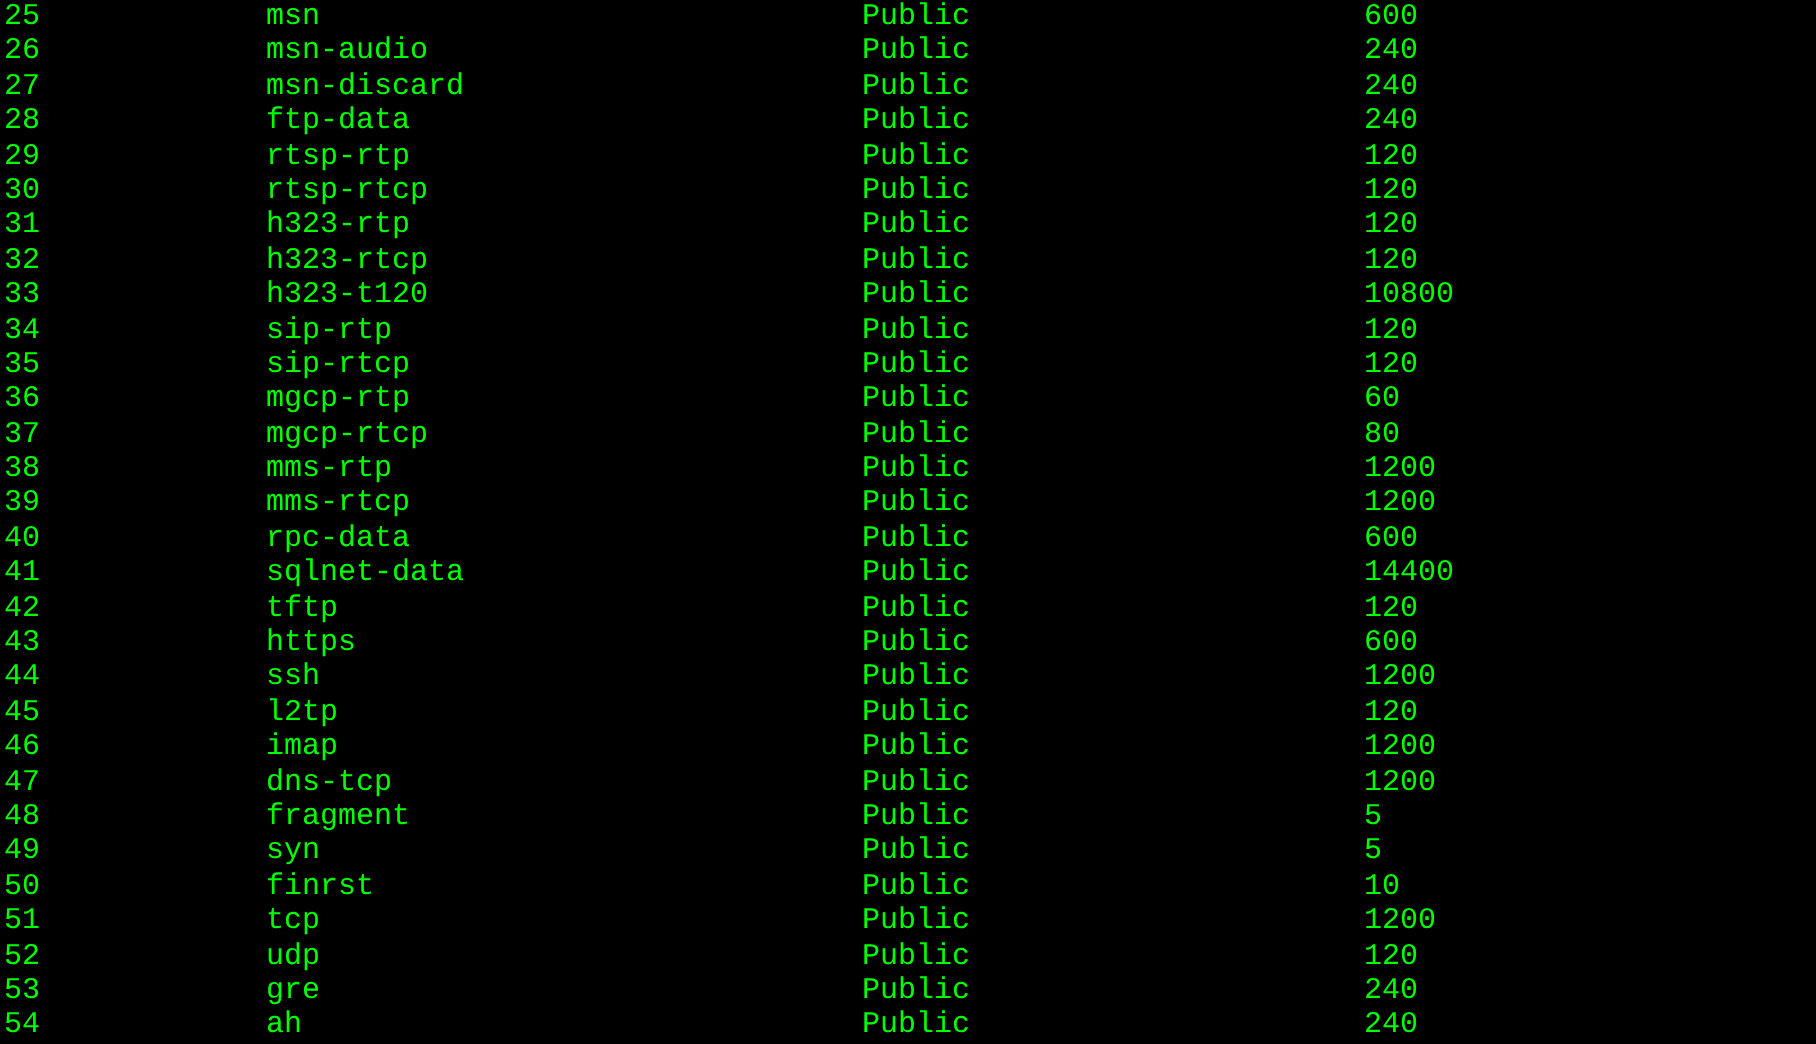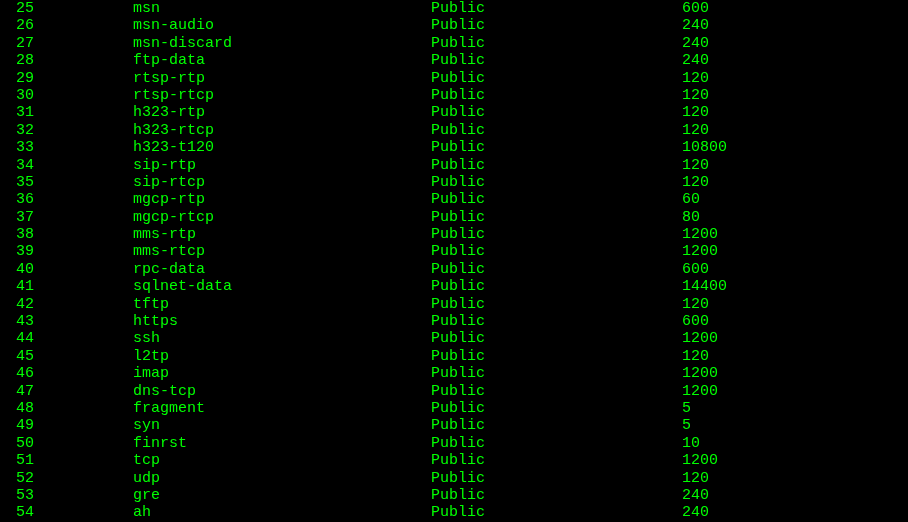--- a/index.html
+++ b/index.html
@@ -20,21 +20,21 @@
     }
     .terminal {
       white-space: pre;
     }
     .row {
       display: flex;
       height: 17.4px;
     }
     .col-num {
       width: 116px;
-      padding-left: 16px;
+      padding-left: 2px;
     }
     .col-name {
       width: 315px;
       padding-left: 17px;
     }
     .col-scope {
       width: 225px;
     }
     .col-val {
       flex: 1;

